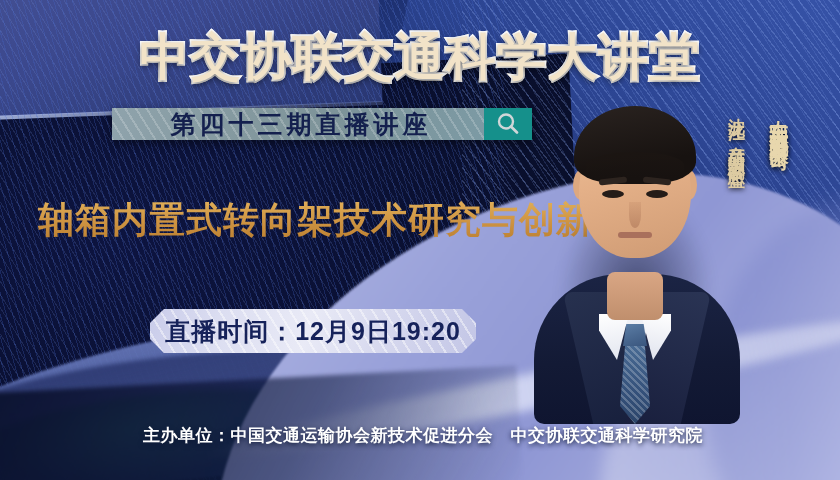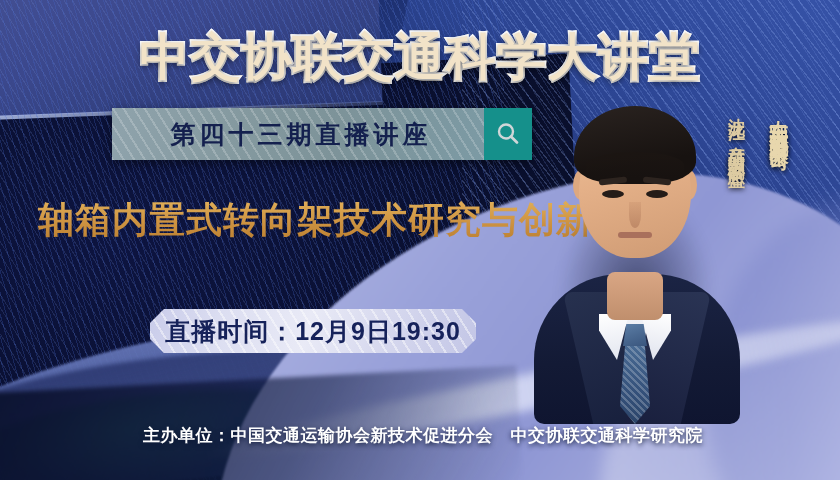--- a/index.html
+++ b/index.html
@@ -135,21 +135,21 @@
     white-space:nowrap;
     margin-top:8px;
   }
   .main-title span{
     background:linear-gradient(180deg,#fffdf6 0%,#f5e6cb 45%,#e6cfa6 100%);
     -webkit-background-clip:text;background-clip:text;
   }
 
   
   .sub-bar{
-    position:absolute;left:112px;top:108px;width:420px;height:52px;
+    position:absolute;left:112px;top:108px;width:420px;height:32px;
     display:flex;align-items:stretch;
     box-shadow:0 3px 10px rgba(0,0,0,.45);
   }
   .sub-bar-text{
     flex:1;display:flex;align-items:center;justify-content:center;
     background:linear-gradient(100deg,#8fa3ac 0%,#84999f 35%,#7d9399 60%,#7c9aa4 100%);
     position:relative;overflow:hidden;
     font-size:25px;font-weight:bold;color:#14204e;letter-spacing:4px;
     padding-left:6px;
   }
@@ -346,21 +346,21 @@
       <svg width="26" height="26" viewBox="0 0 26 26">
         <circle cx="11" cy="10.5" r="7" fill="none" stroke="#cfd6d8" stroke-width="2.4"></circle>
         <line x1="16.2" y1="15.8" x2="22" y2="21.4" stroke="#cfd6d8" stroke-width="2.8" stroke-linecap="round"></line>
       </svg>
     </div>
   </div>
 
   <div class="lecture-title">轴箱内置式转向架技术研究与创新</div>
 
   <div class="time-pill">
-    <span class="time-pill-text">直播时间：12月9日19:30</span>
+    <span class="time-pill-text">直播时间：12月9日19:20</span>
   </div>
 
   <div class="portrait">
     <div class="p-shadow"></div>
     <div class="p-suit"></div>
     <div class="p-shirt"></div>
     <div class="p-lapel-l"></div>
     <div class="p-lapel-r"></div>
     <div class="p-tie"></div>
     <div class="p-collar-l"></div>

